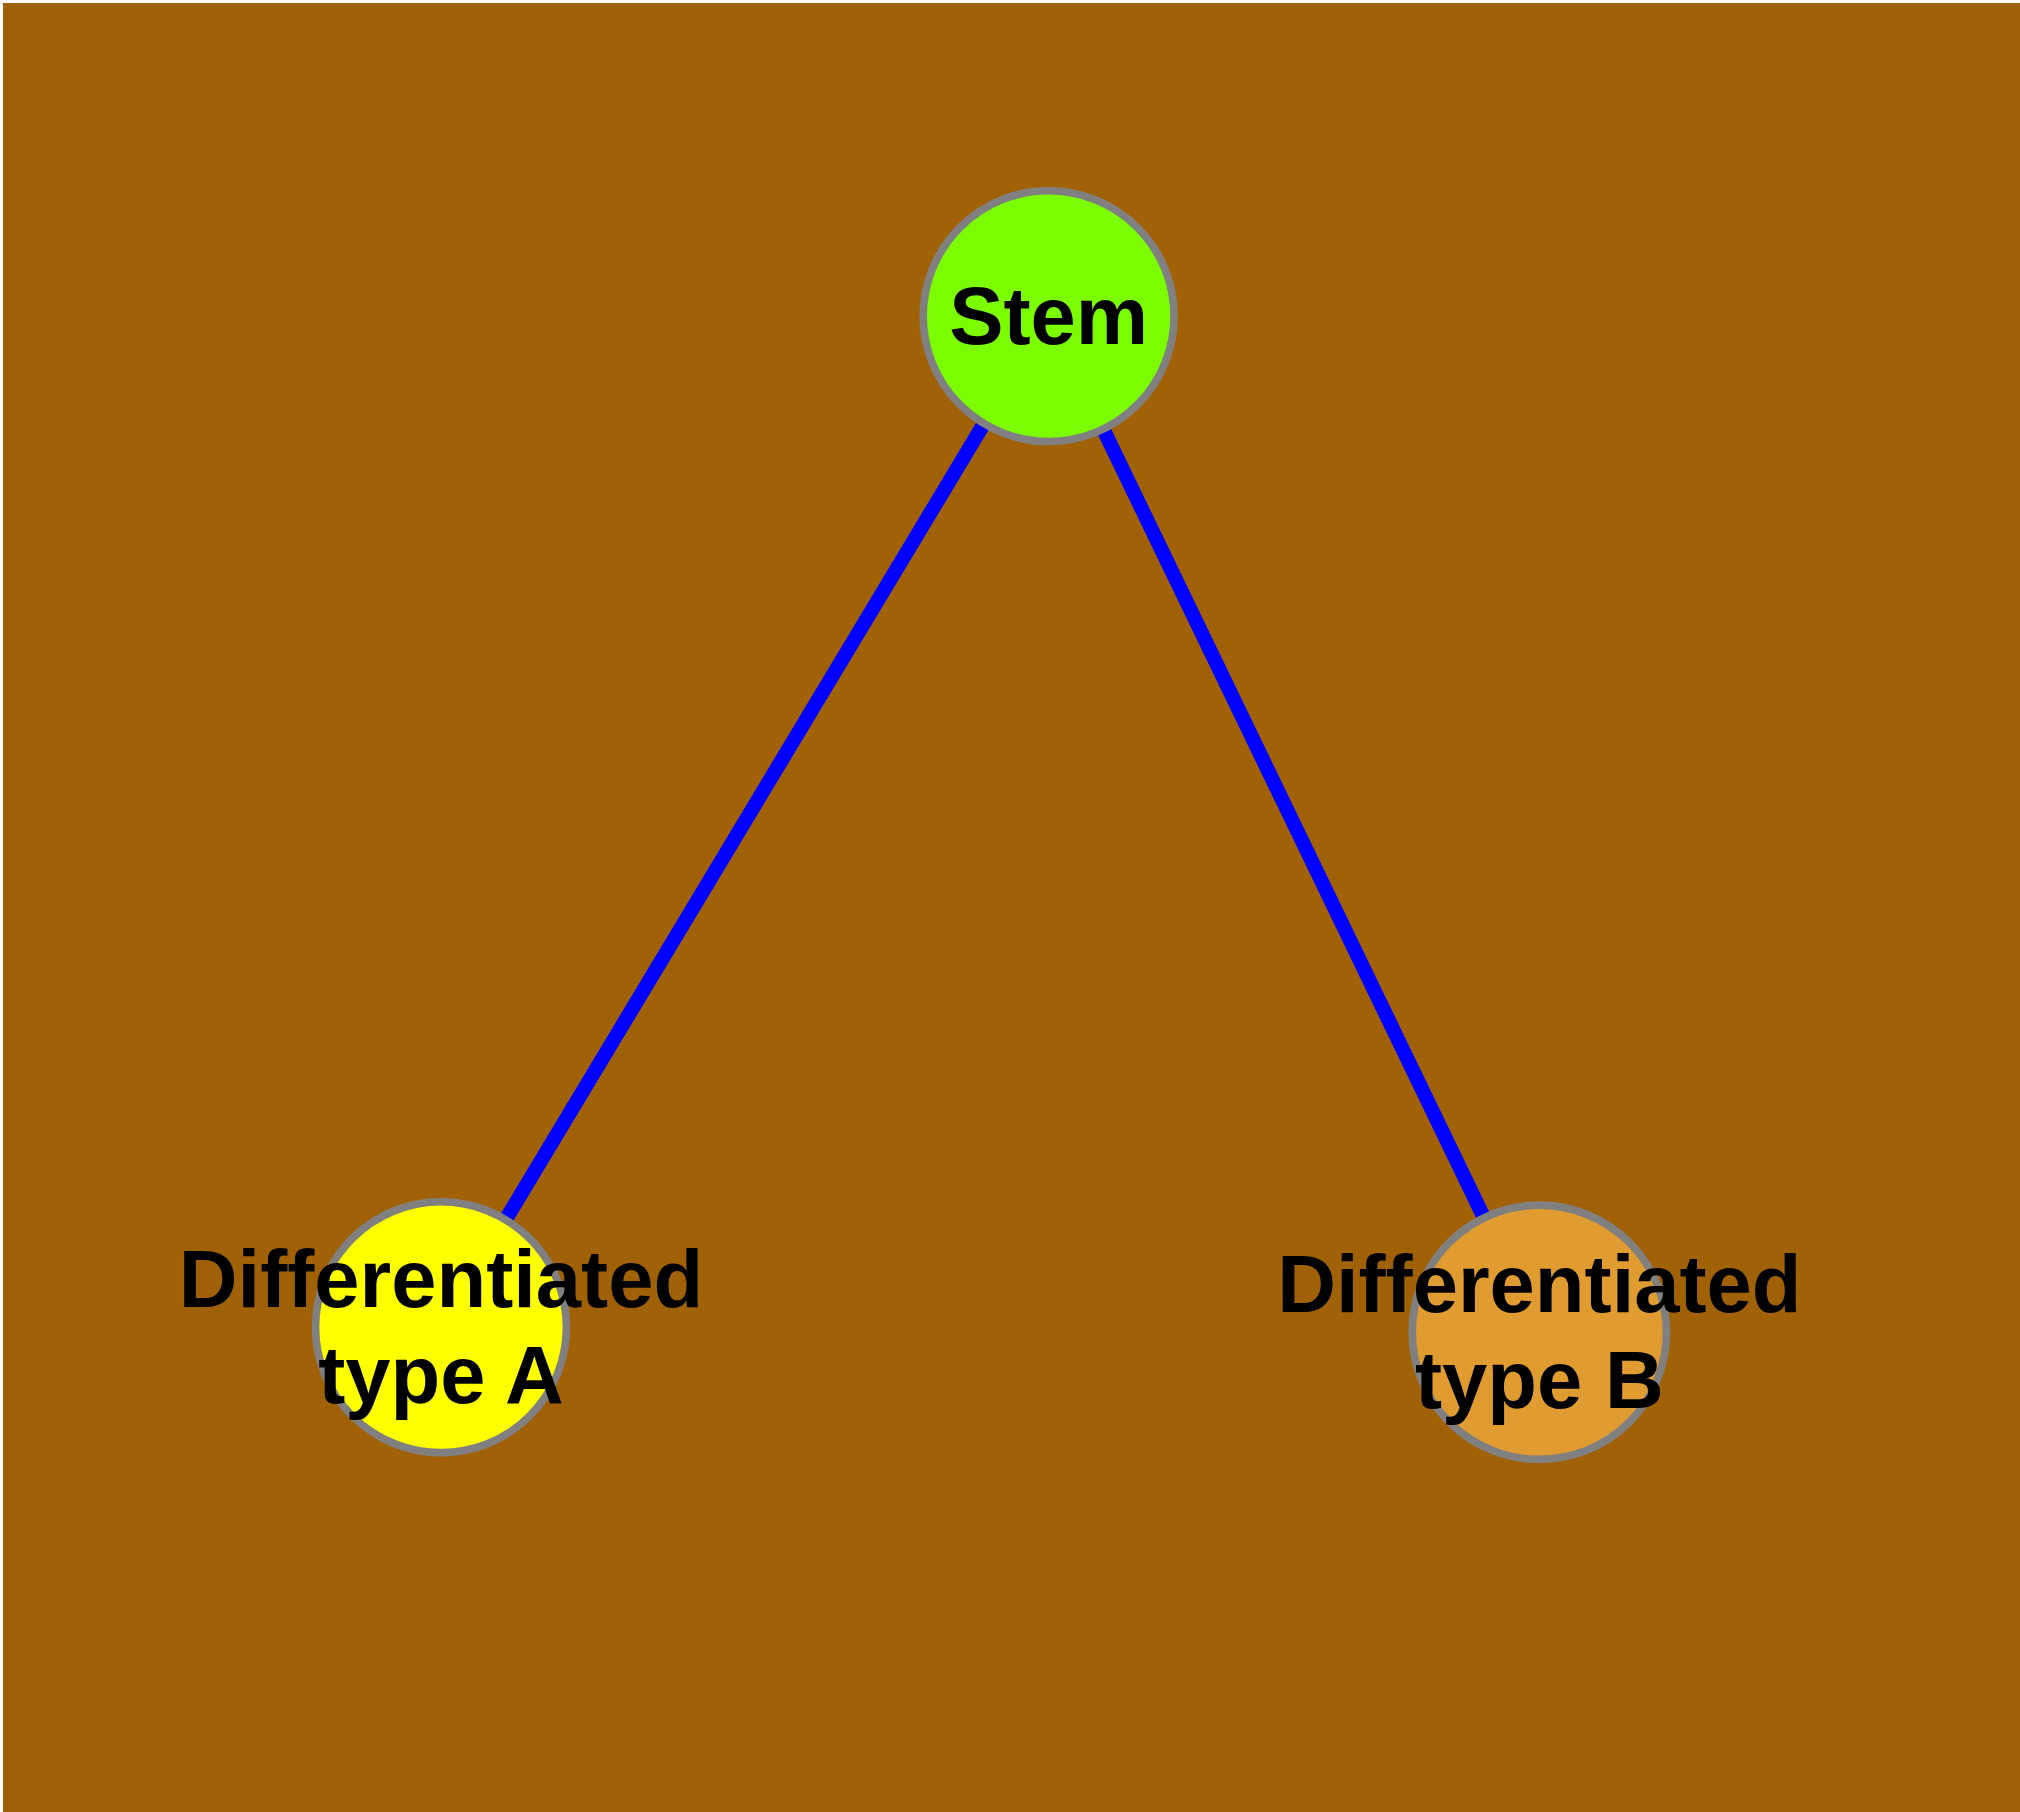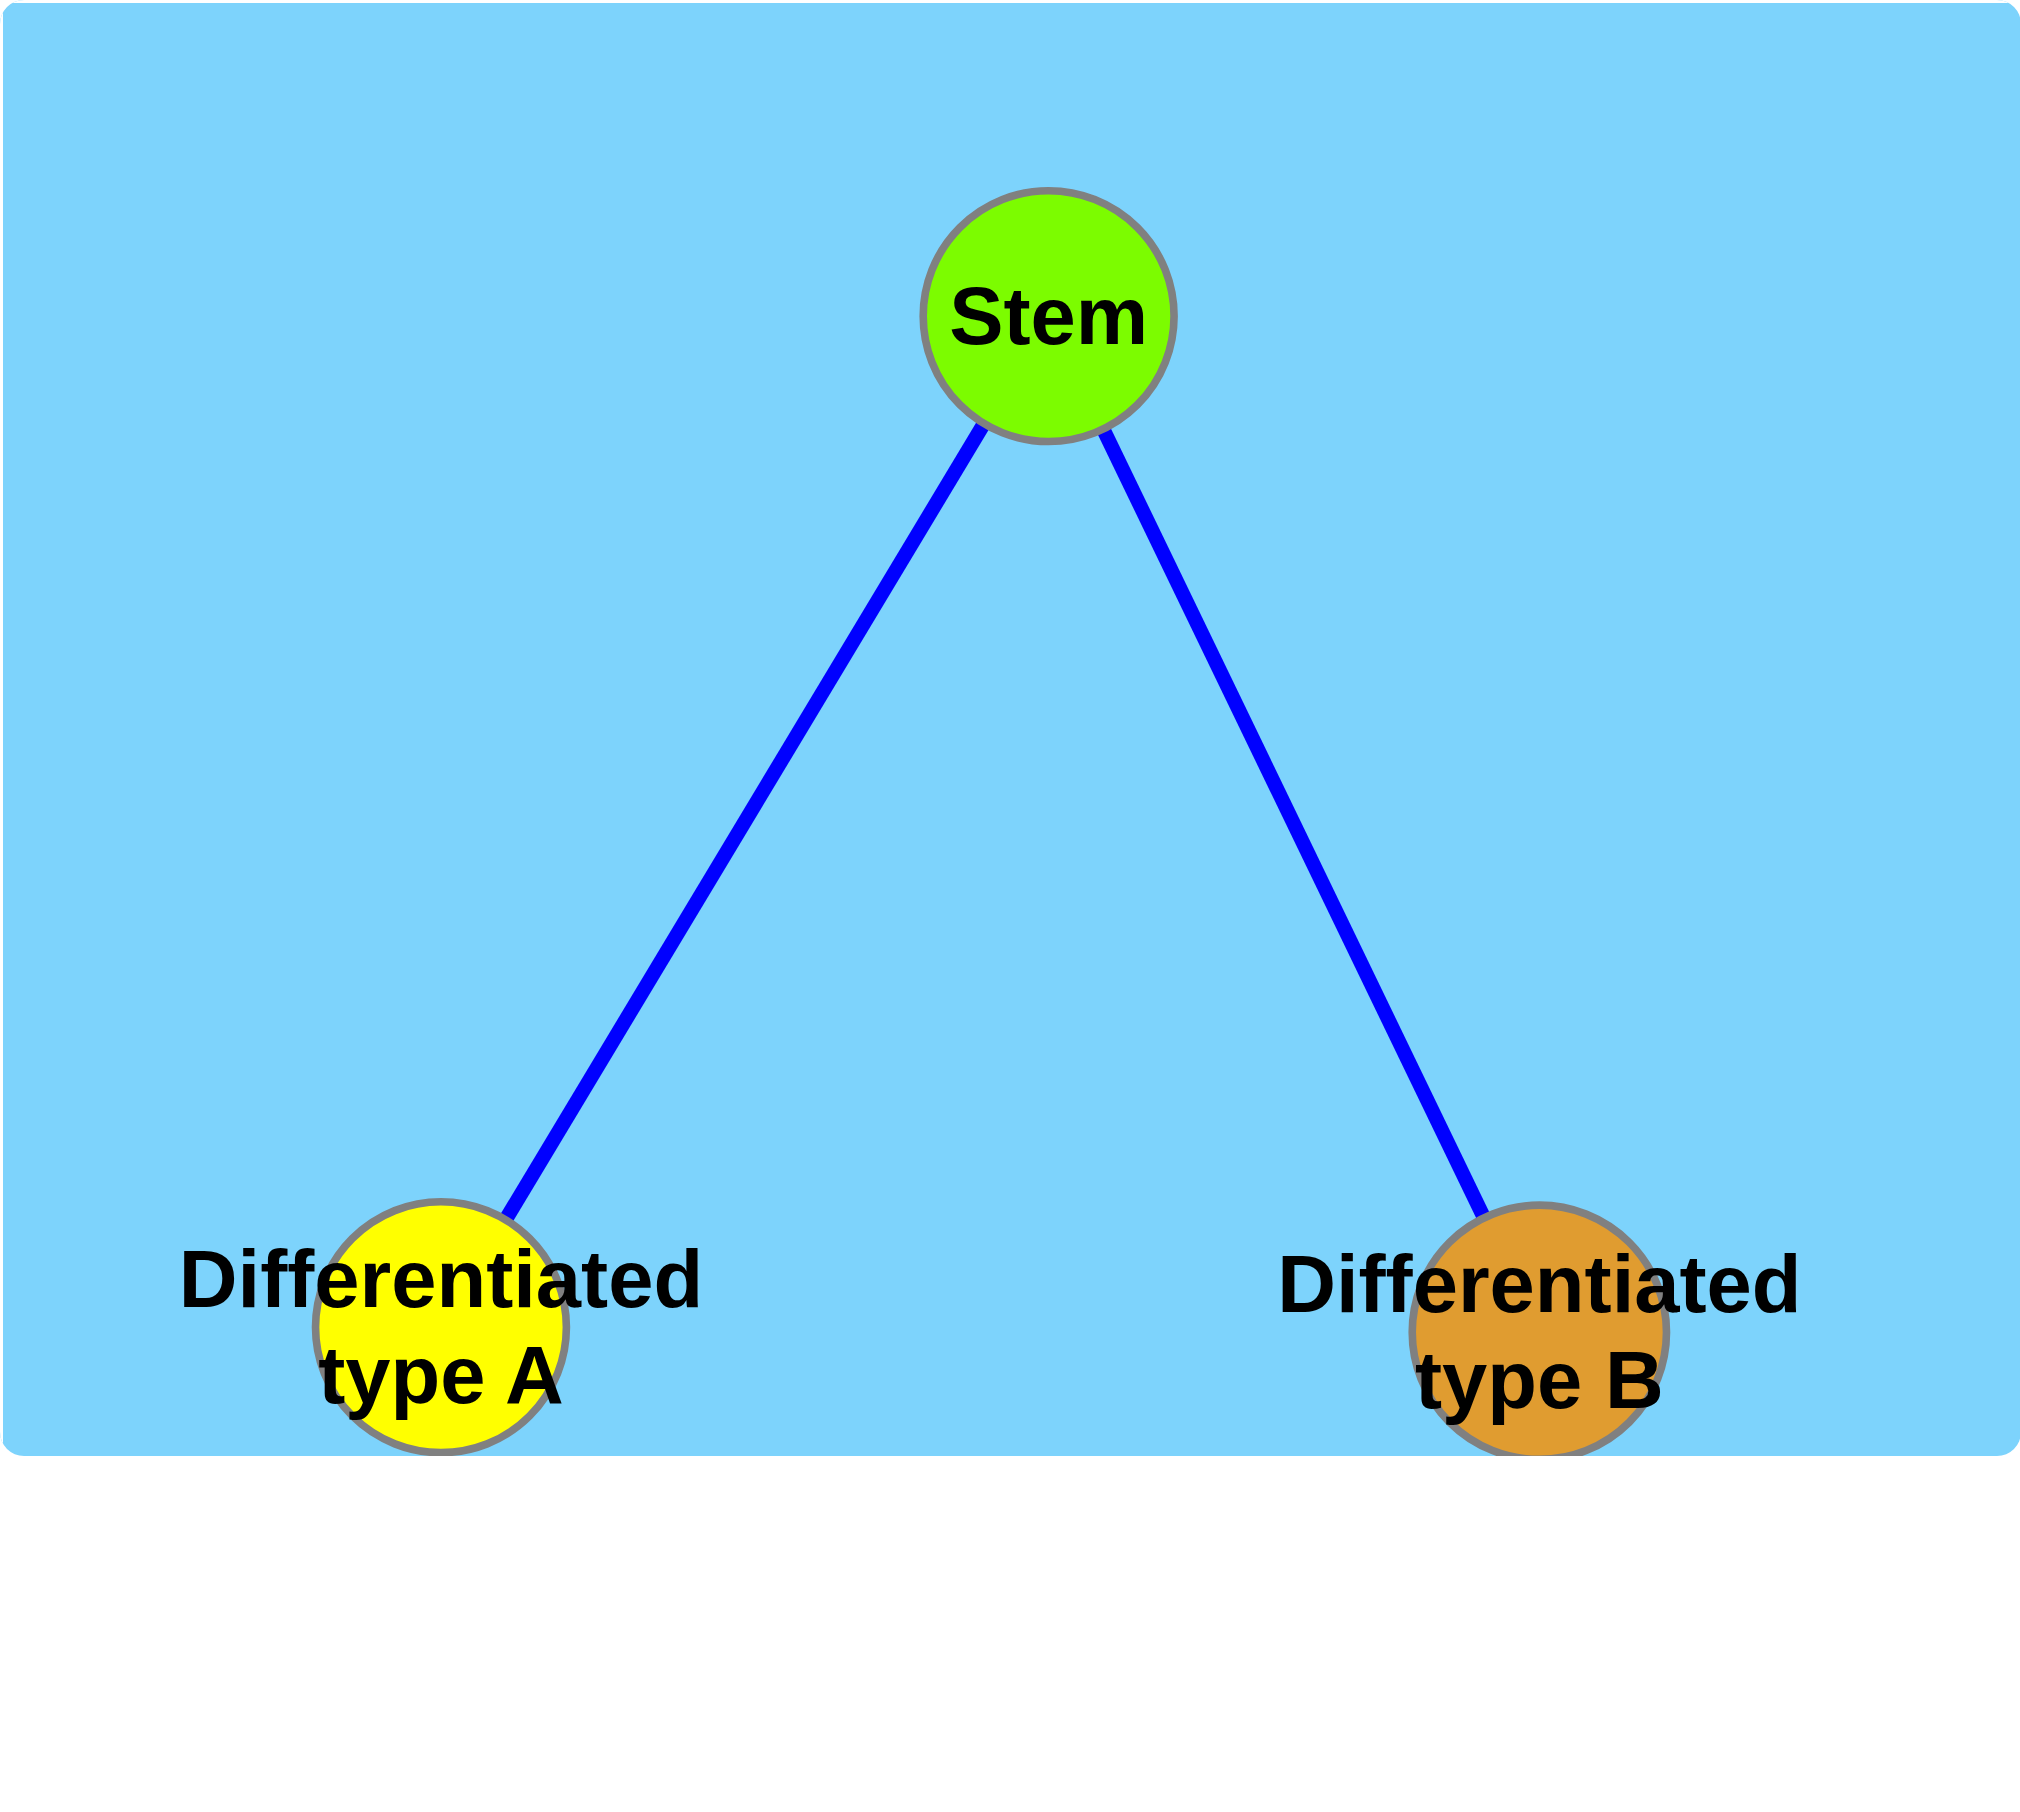--- a/index.html
+++ b/index.html
@@ -9,24 +9,23 @@
   }
   body {
     width: 2021px;
     height: 1812px;
     overflow: hidden;
     font-family: "Liberation Sans", sans-serif;
   }
   #canvas {
     position: relative;
     width: 2021px;
-    height: 1456px;
-    background: #7dd3fc;
+    height: 1812px;
+    background: #a16207;
     overflow: hidden;
-    border-radius: 24px;
   }
   #graph-svg {
     position: absolute;
     left: 0;
     top: 0;
     width: 2021px;
     height: 1812px;
     display: block;
   }
   .node-label {

